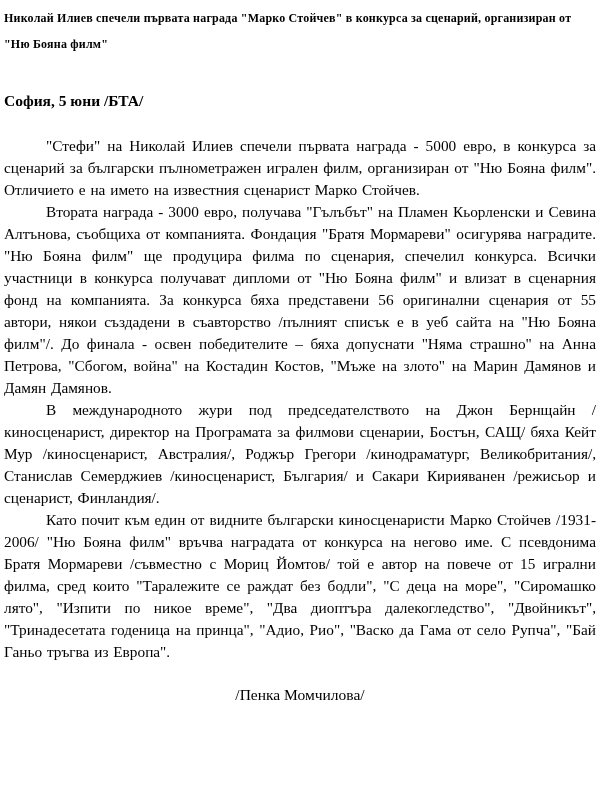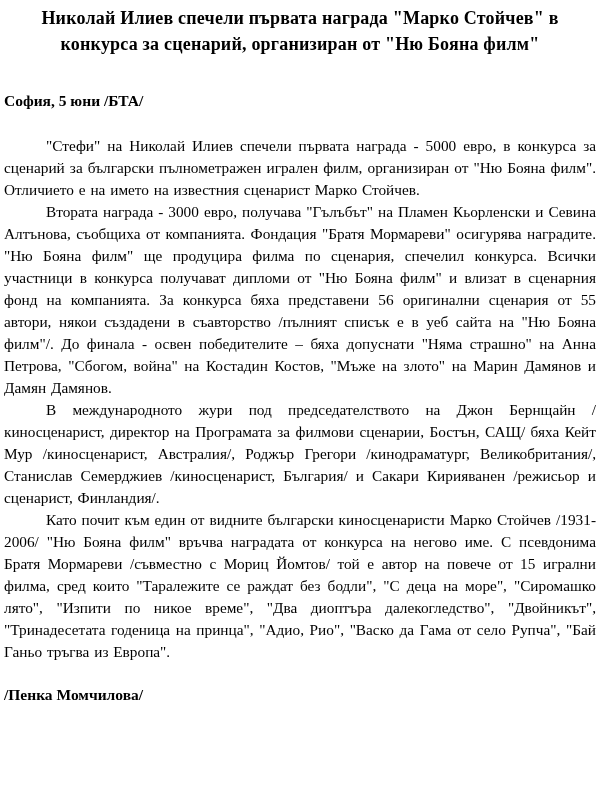--- a/index.html
+++ b/index.html
@@ -12,47 +12,48 @@
     width: 600px;
     height: 800px;
     background: #ffffff;
     overflow: hidden;
     font-family: "Liberation Serif", "DejaVu Serif", serif;
     color: #000000;
     box-sizing: border-box;
     padding: 5px 4px 0 4px;
   }
   .doc-title {
-    font-size: 18px;
+    font-size: 12px;
     font-weight: bold;
     line-height: 26px;
-    text-align: center;
+    text-align: left;
     margin: 0 0 34px 0;
     letter-spacing: 0.2px;
     font-family: Liberation Serif, serif;
   }
   .dateline {
     font-size: 15.5px;
     font-weight: bold;
     line-height: 20px;
     margin: 0 0 24px 0;
   }
   .body-text p {
     font-size: 15.3px;
     line-height: 22px;
     text-align: justify;
     text-indent: 42px;
     margin: 0;
     word-spacing: 1px;
   }
   .signature {
     font-size: 15.5px;
-    font-weight: bold;
+    font-weight: normal;
     line-height: 20px;
     margin: 22px 0 0 0;
+    text-align: center;
   }
 </style>
 </head>
 <body>
 
 <div class="page">
   <h1 class="doc-title">Николай Илиев спечели първата награда "Марко Стойчев" в конкурса за сценарий, организиран от "Ню Бояна филм"</h1>
 
   <div class="dateline">София, 5 юни /БТА/</div>
 

